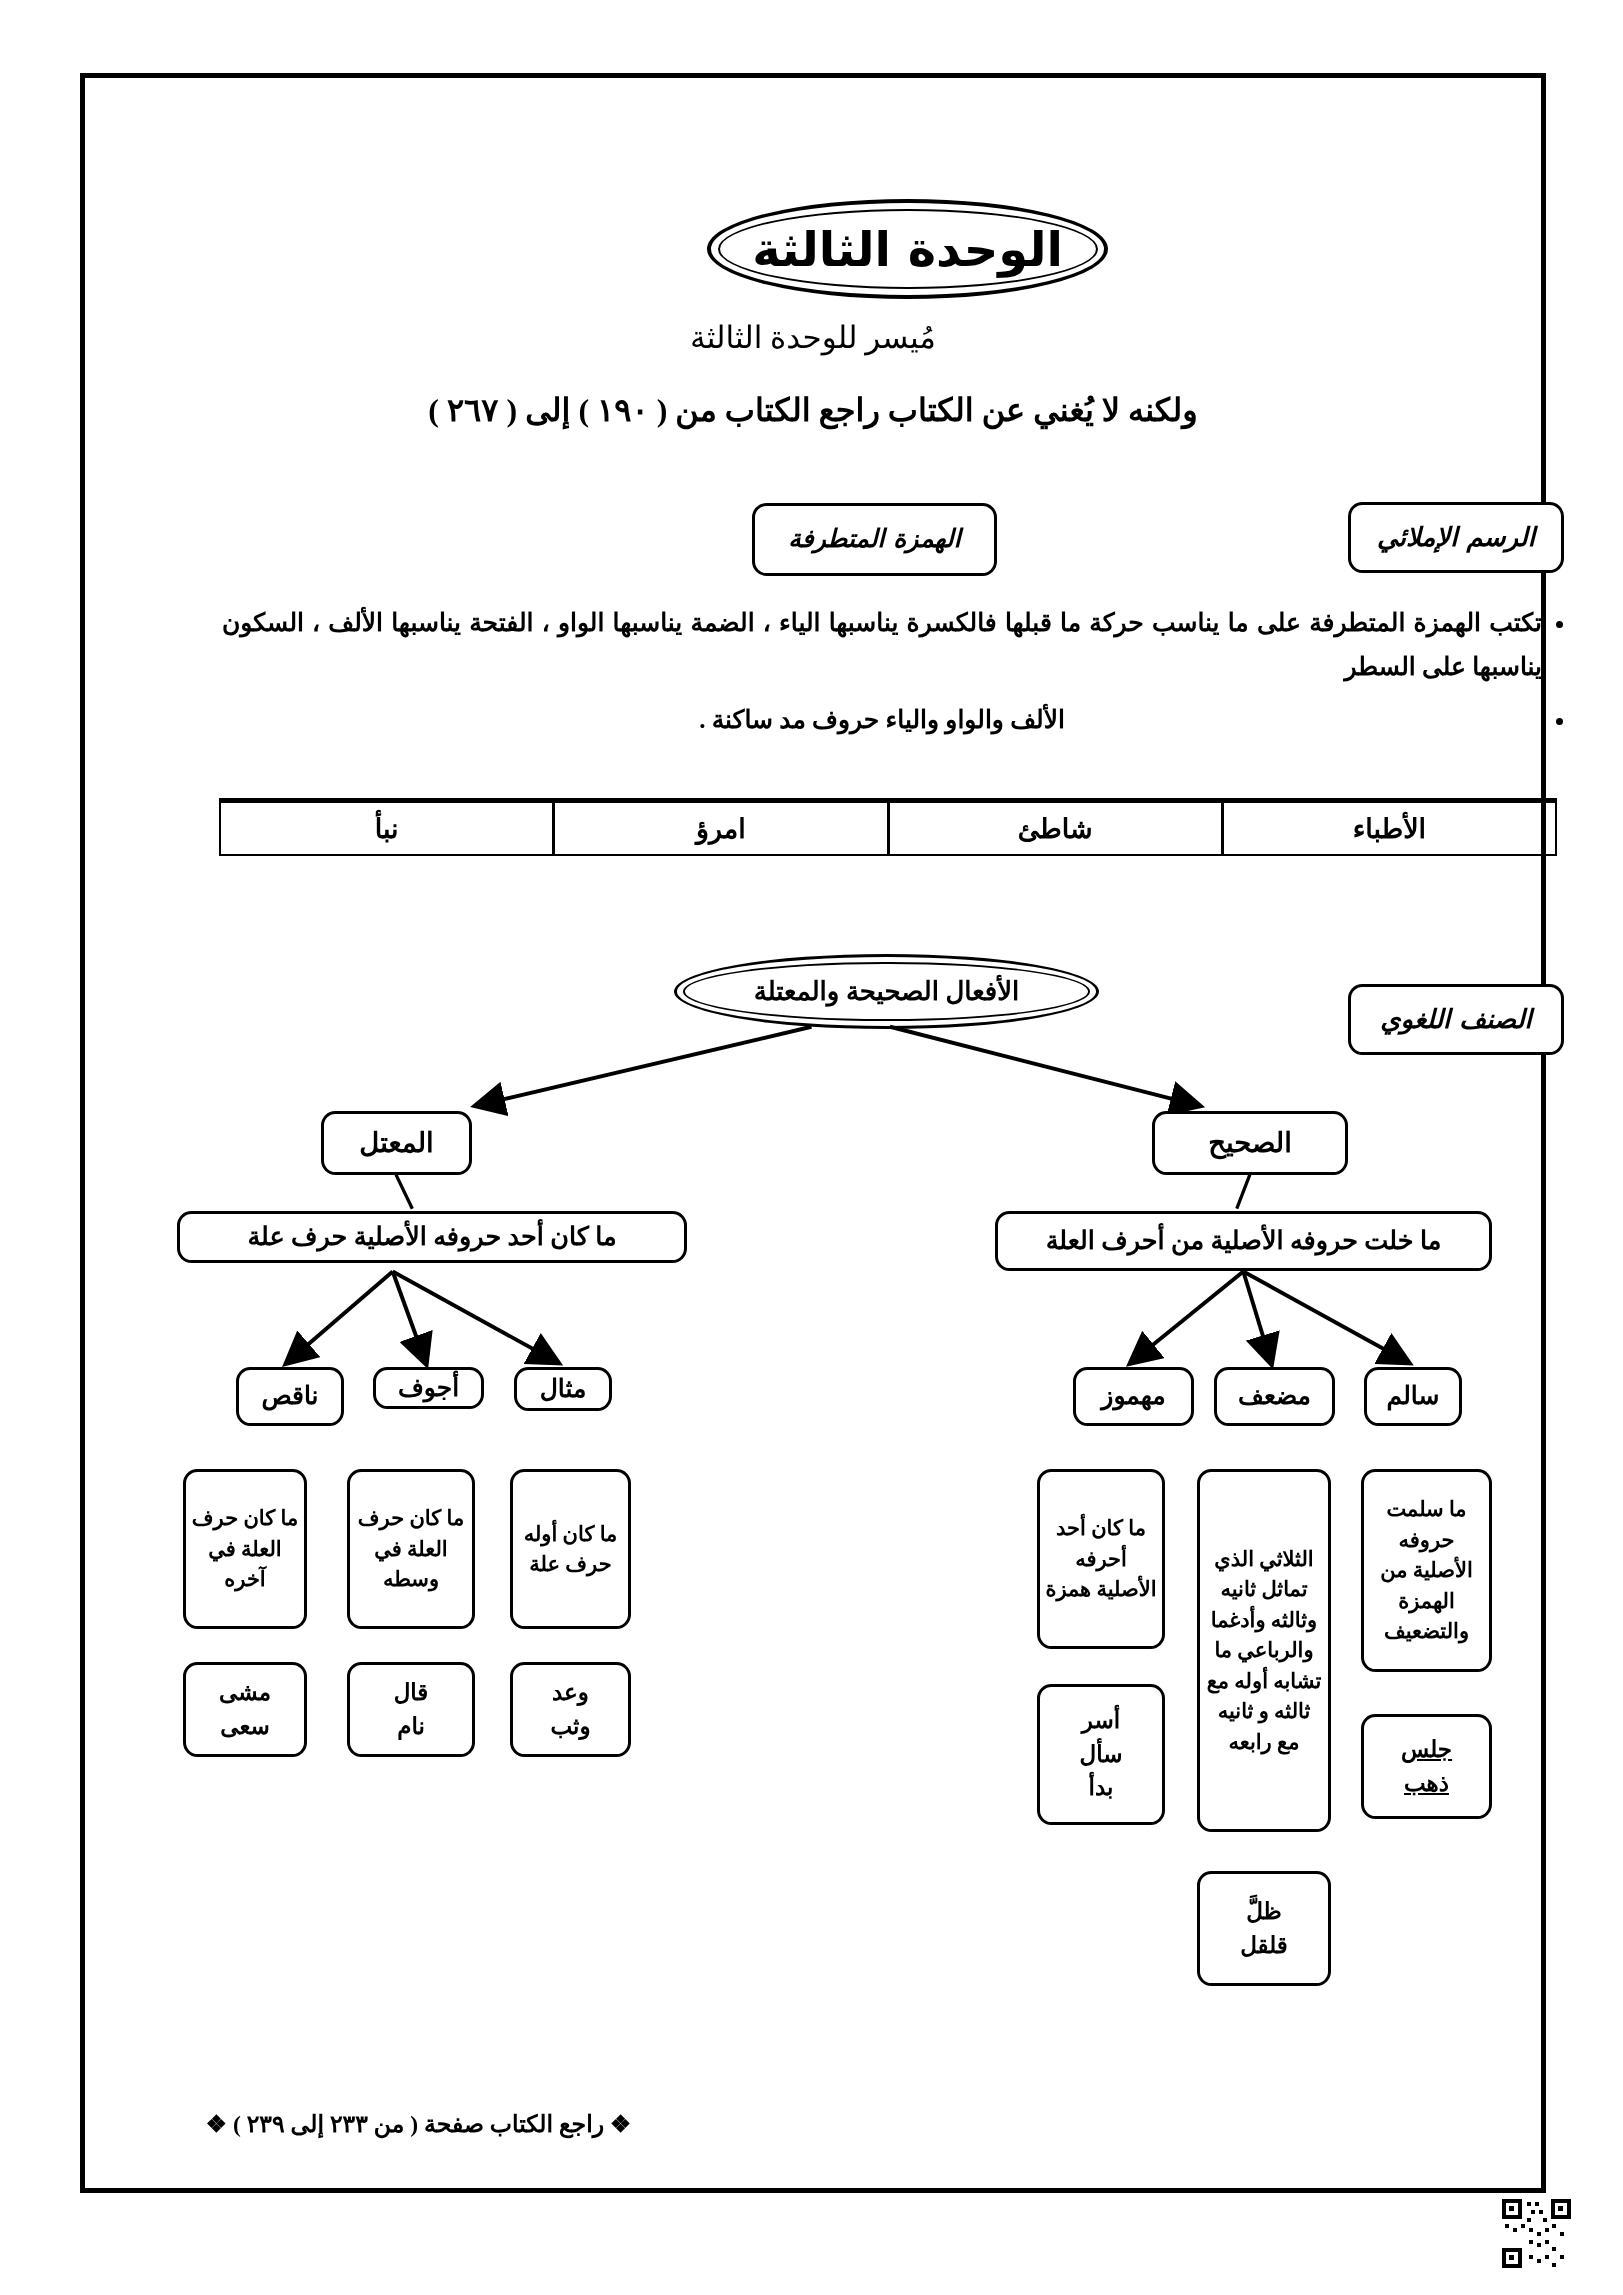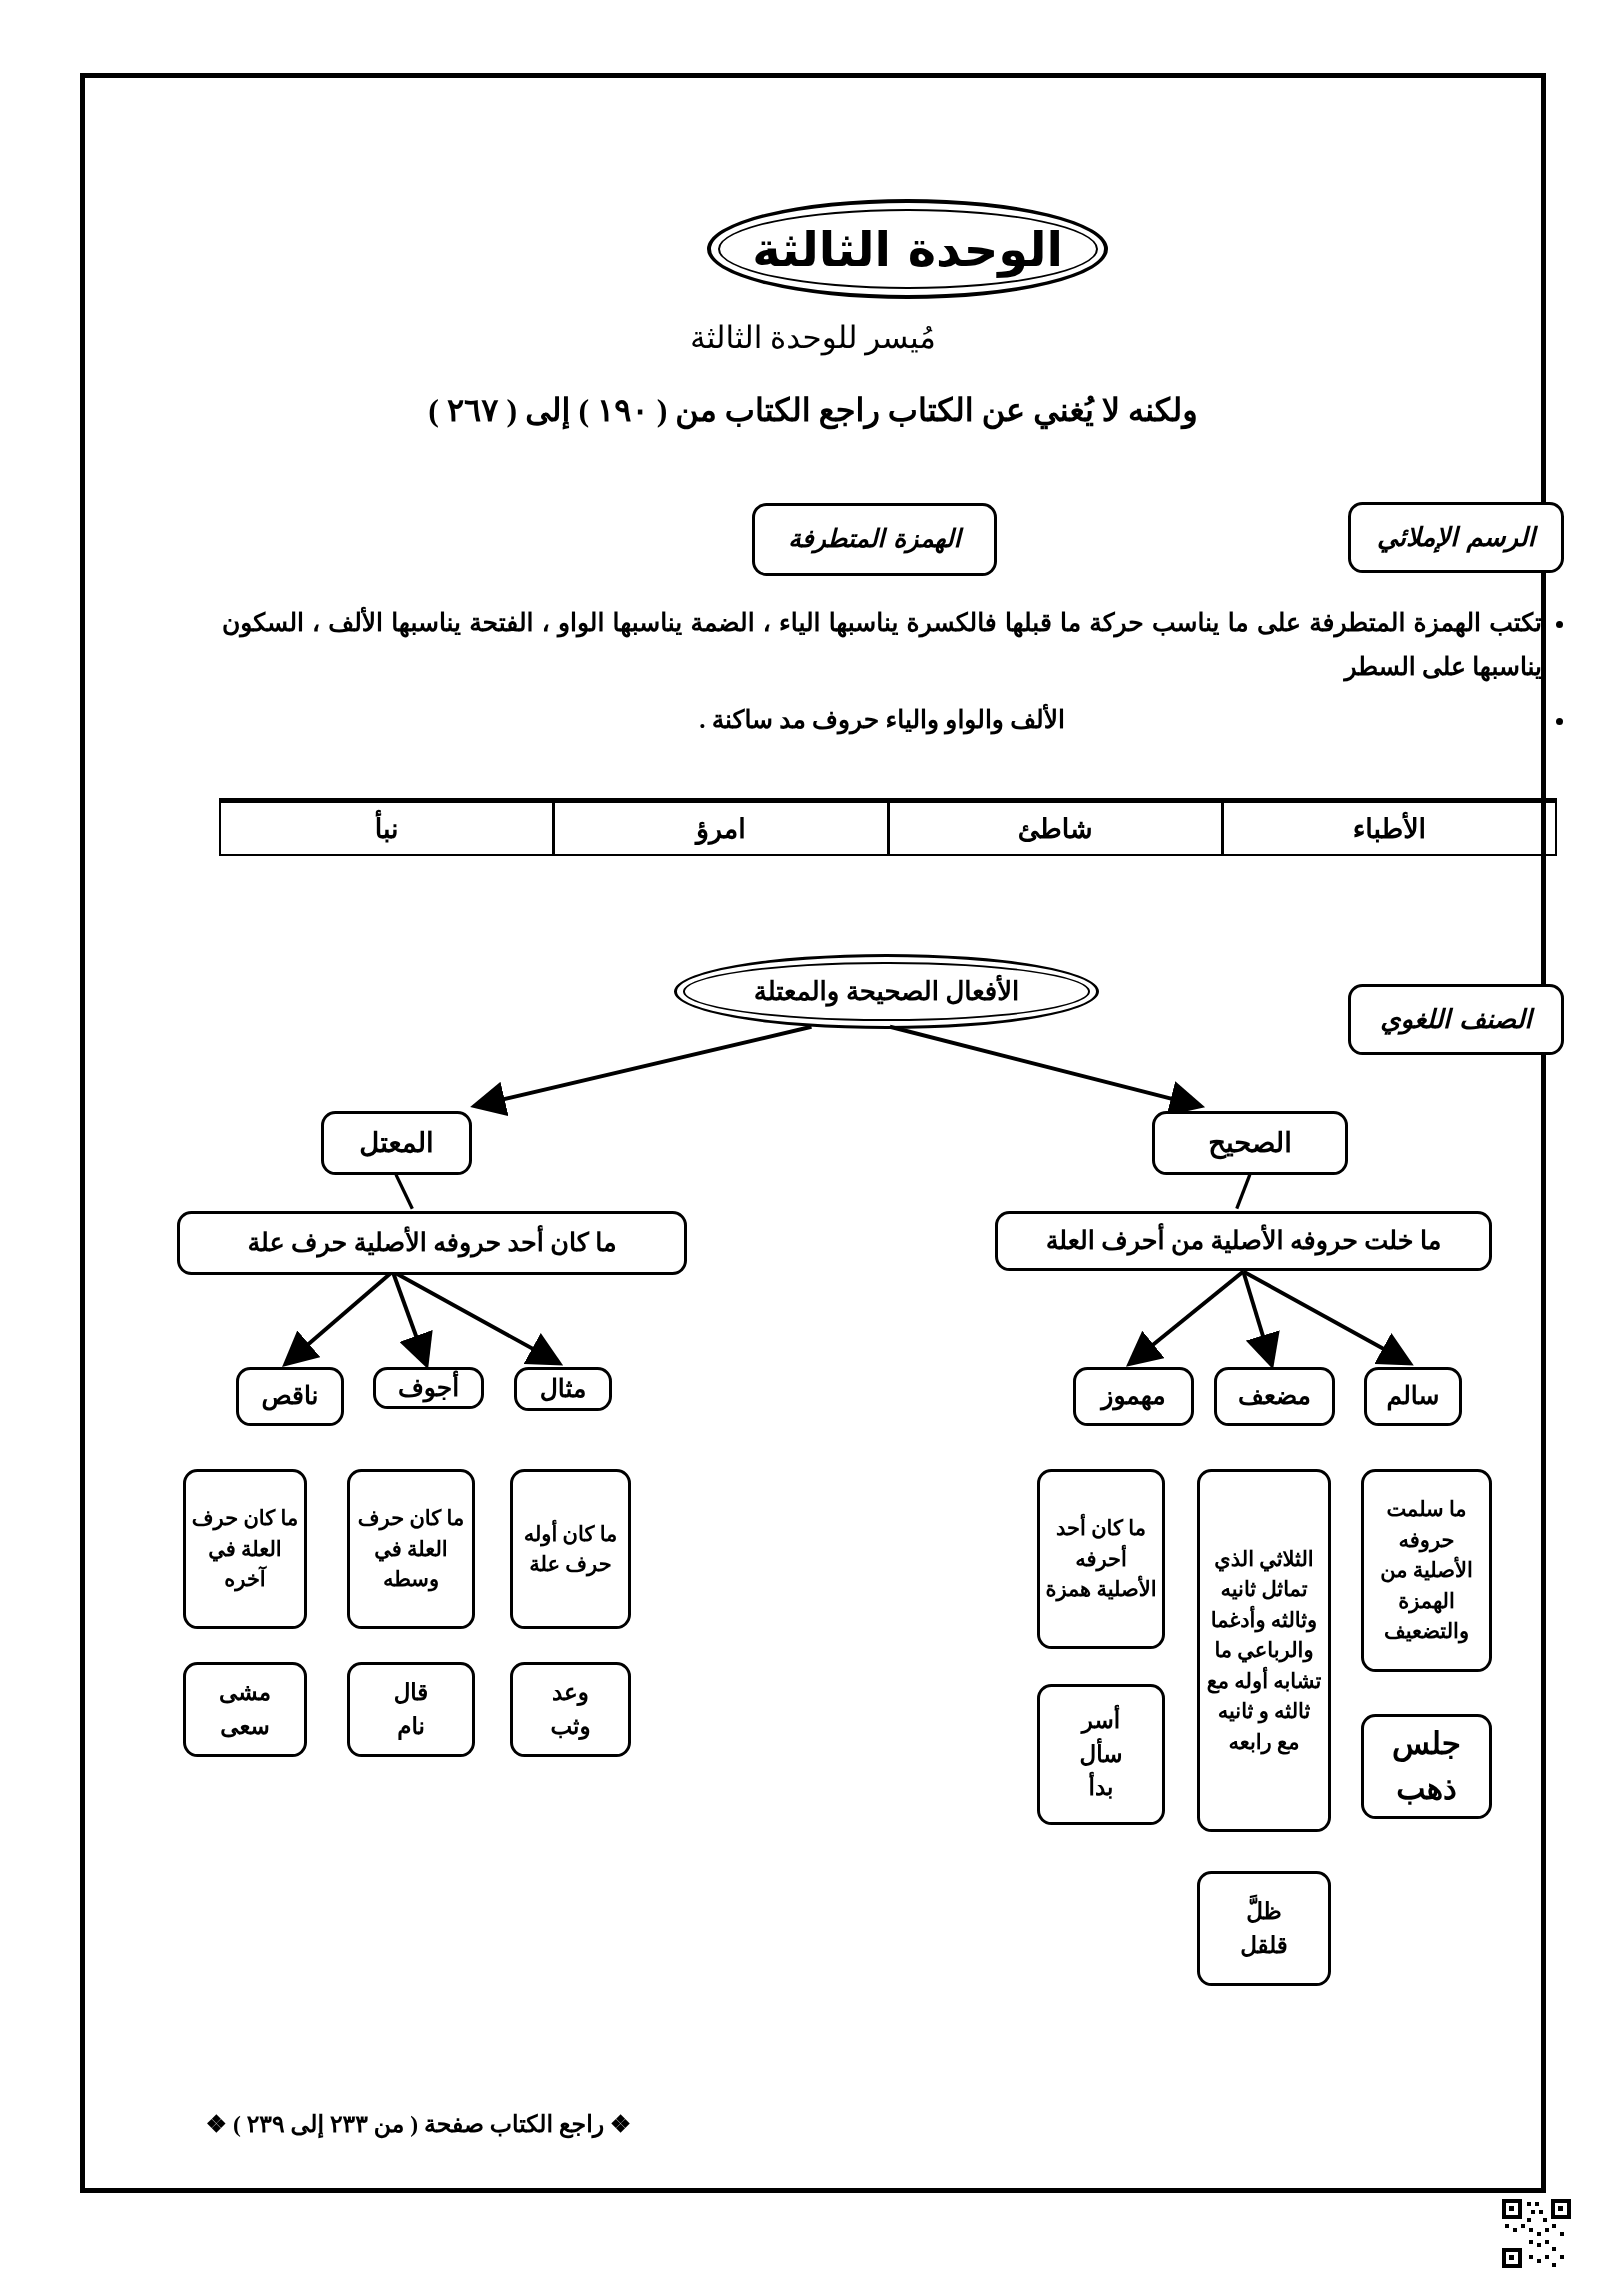--- a/index.html
+++ b/index.html
@@ -82,21 +82,21 @@
   }
   .verbs-ellipse .inner{
     position:absolute;left:5.9px;top:4.6px;right:5.9px;bottom:4.6px;
     border:2.6px solid #000;border-radius:50%;
   }
   .verbs-ellipse span{position:relative;z-index:2;font-size:26px;font-weight:bold;}
 
   
   .n-mutal{left:236px;top:1033px;width:151px;height:64px;font-size:27.5px;}
   .n-sahih{left:1067px;top:1033px;width:196px;height:64px;font-size:27.5px;}
-  .n-def-left{left:92px;top:1133px;width:510px;height:64px;font-size:25.5px;}
+  .n-def-left{left:92px;top:1133px;width:510px;height:52px;font-size:25.5px;}
   .n-def-right{left:910px;top:1133px;width:497px;height:60px;font-size:25.5px;}
 
   .n-mithal{left:429px;top:1289px;width:98px;height:44px;font-size:25px;}
   .n-ajwaf{left:288px;top:1289px;width:111px;height:42px;font-size:25px;}
   .n-naqis{left:151px;top:1289px;width:108px;height:59px;font-size:25px;}
 
   .n-salim{left:1279px;top:1289px;width:98px;height:59px;font-size:25px;}
   .n-mudaaf{left:1129px;top:1289px;width:121px;height:59px;font-size:25px;}
   .n-mahmooz{left:988px;top:1289px;width:121px;height:59px;font-size:25px;}
 
@@ -105,21 +105,21 @@
   .d-naqis{left:98px;top:1391px;width:124px;height:160px;font-size:21px;padding:5.2px;}
 
   .e-mithal{left:425px;top:1584px;width:121px;height:95px;font-size:23px;}
   .e-ajwaf{left:262px;top:1584px;width:128px;height:95px;font-size:23px;}
   .e-naqis{left:98px;top:1584px;width:124px;height:95px;font-size:23px;}
 
   .d-salim{left:1276px;top:1391px;width:131px;height:203px;font-size:21px;padding:5.2px;}
   .d-mudaaf{left:1112px;top:1391px;width:134px;height:363px;font-size:21px;padding:5.2px;}
   .d-mahmooz{left:952px;top:1391px;width:128px;height:180px;font-size:21px;padding:5.2px;}
 
-  .e-salim{left:1276px;top:1636px;width:131px;height:105px;font-size:31px;}
+  .e-salim{left:1276px;top:1636px;width:131px;height:105px;font-size:23px;text-decoration:underline;}
   .e-mahmooz{left:952px;top:1606px;width:128px;height:141px;font-size:23px;}
   .e-mudaaf{left:1112px;top:1793px;width:134px;height:115px;font-size:23px;}
 
   .footer{
     position:absolute;left:85px;top:2032px;width:497px;text-align:center;
     font-size:23.6px;font-weight:bold;
   }
 
   
   .links{position:absolute;left:0;top:0;width:1466px;height:2120px;pointer-events:none;}

